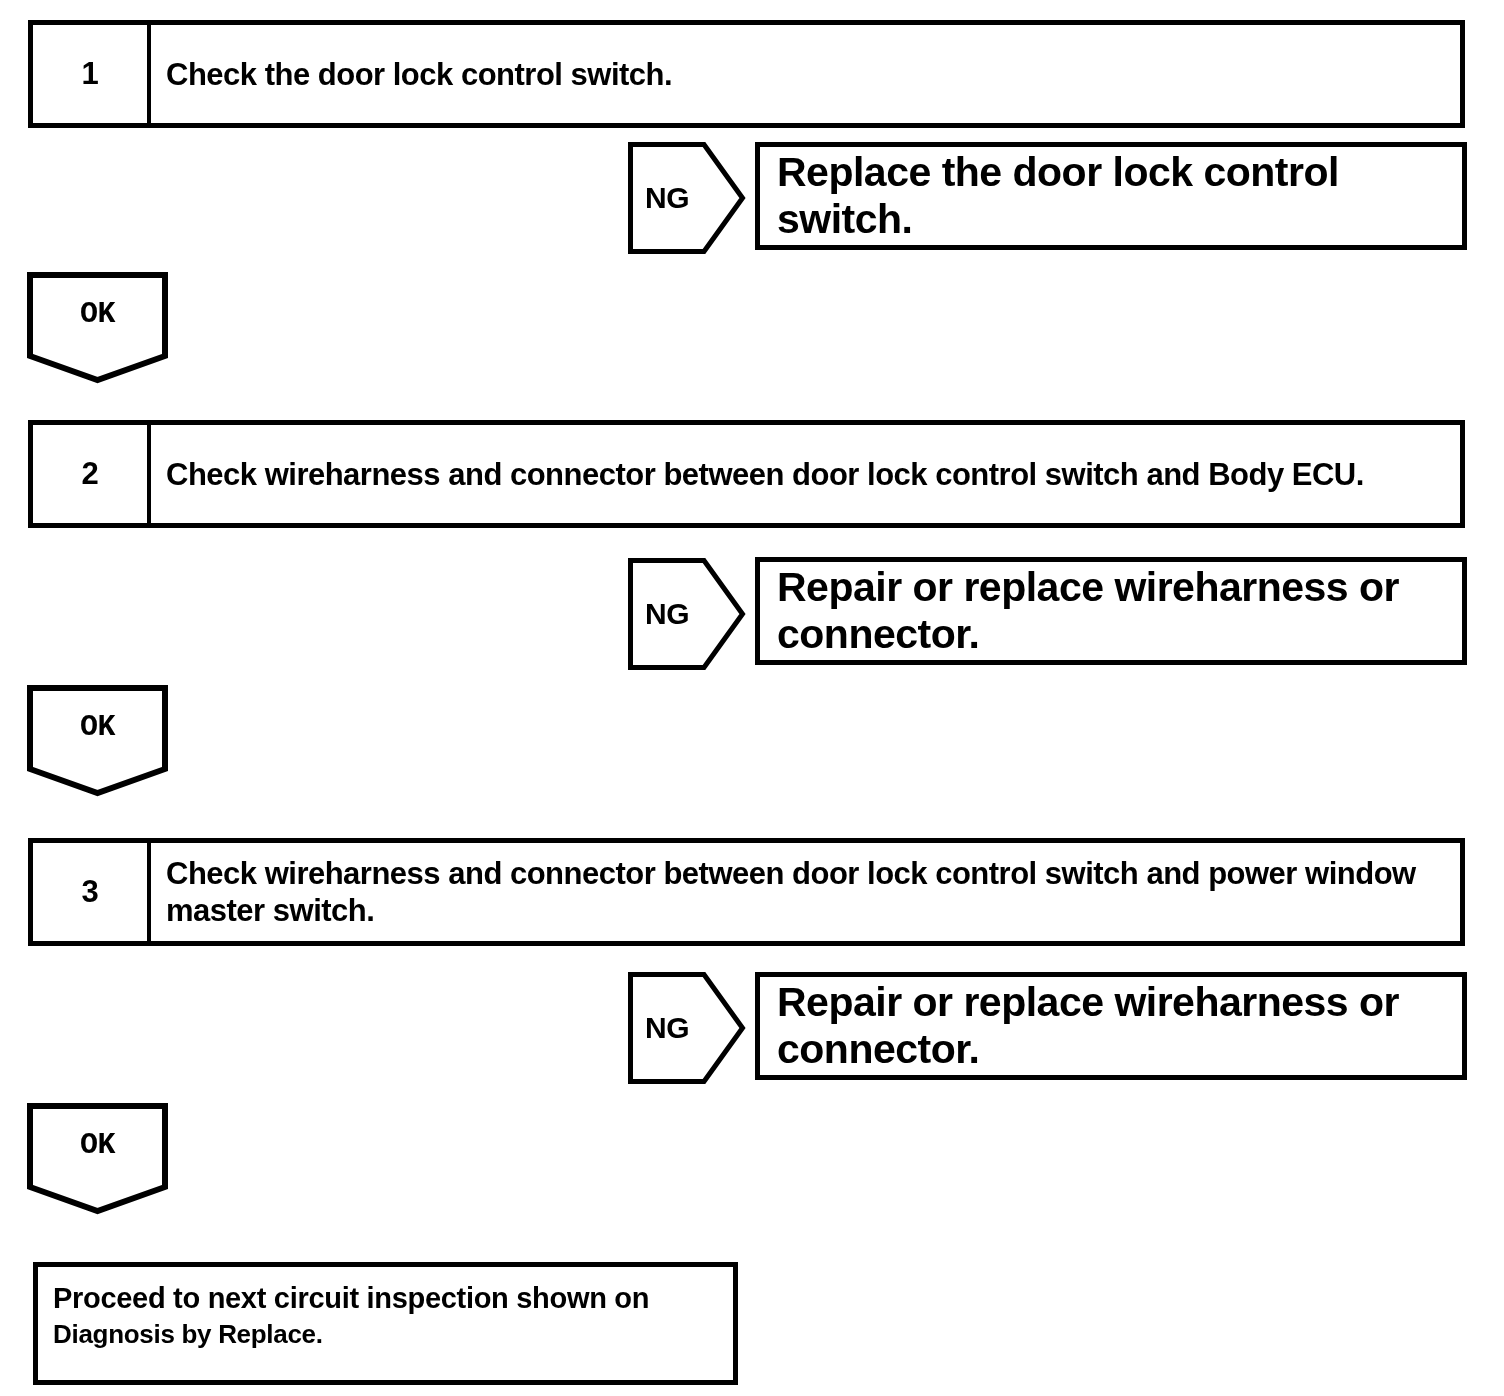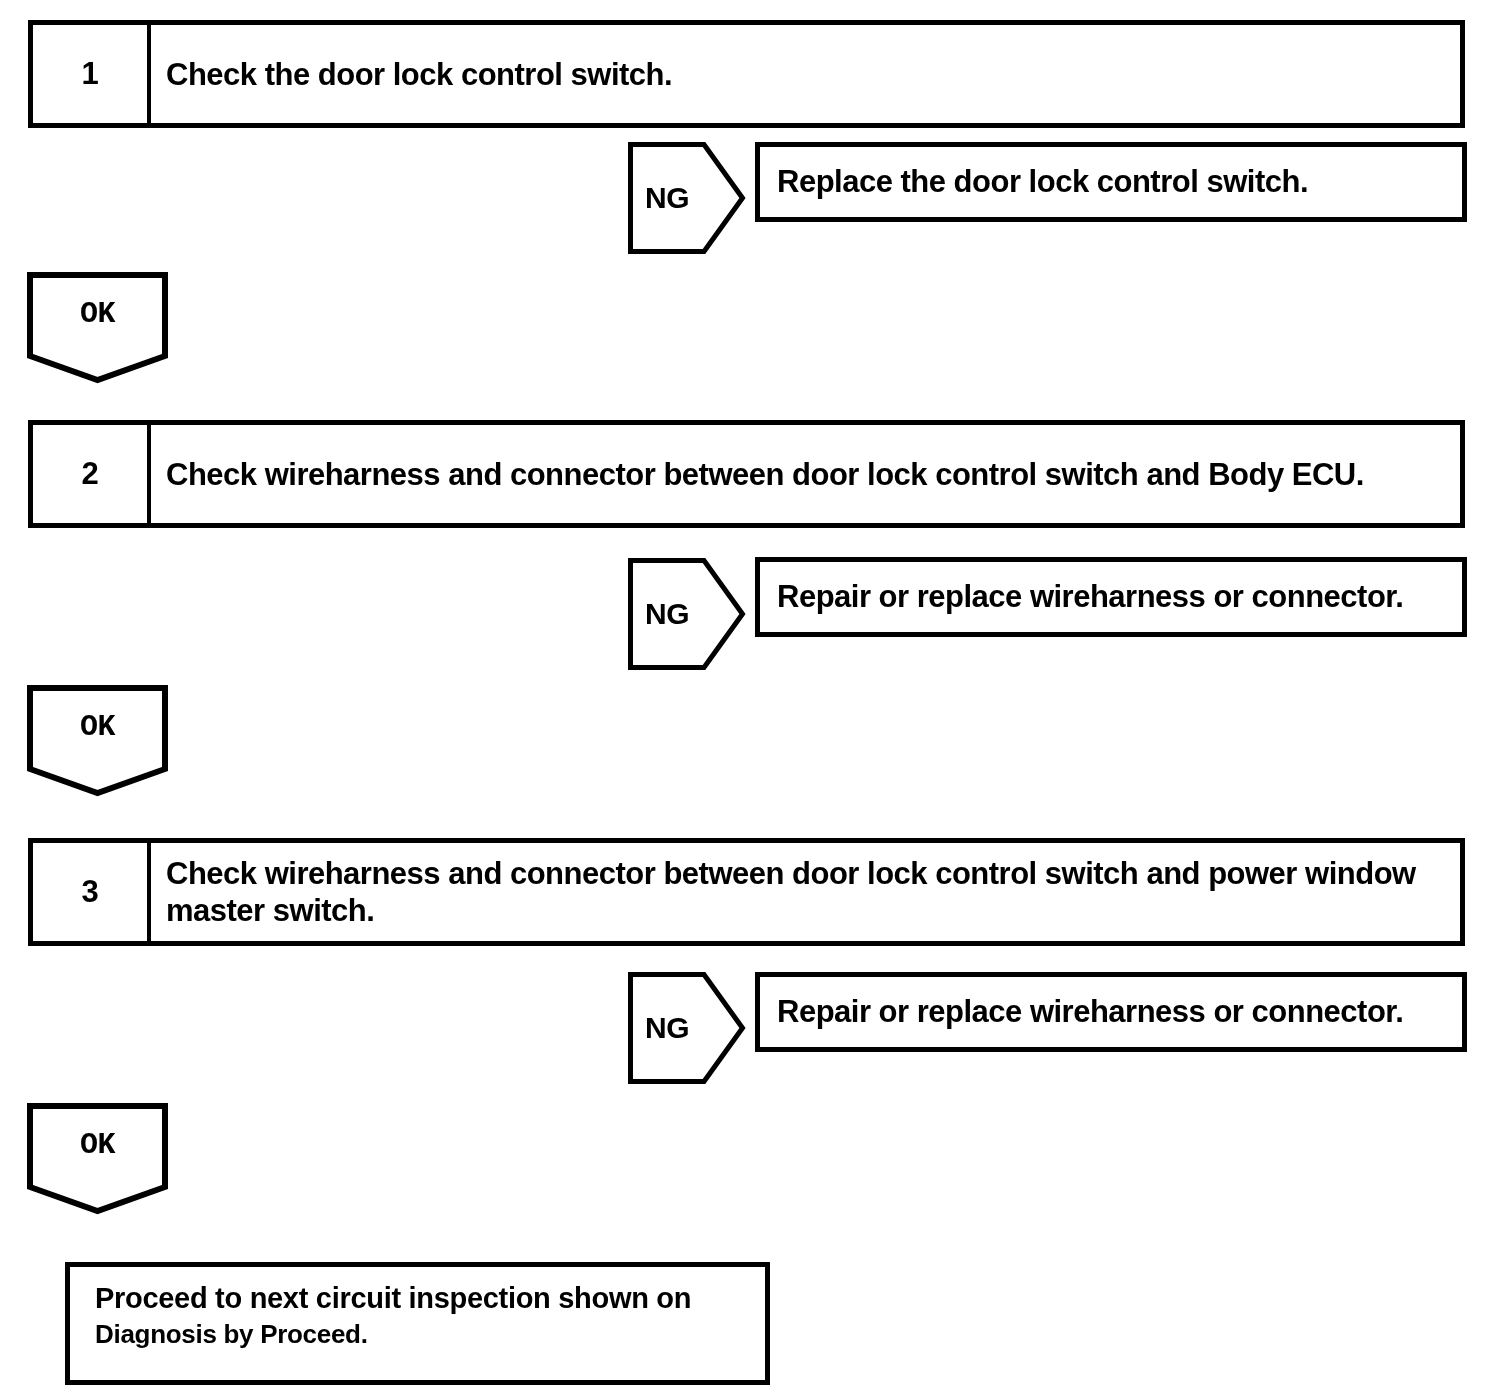--- a/index.html
+++ b/index.html
@@ -69,28 +69,28 @@
     justify-content: center;
     font-size: 30px;
     font-weight: bold;
     letter-spacing: -0.5px;
     text-align: right;
   }
   .action-box {
     position: absolute;
     left: 755px;
     width: 712px;
-    height: 80px;
+    height: 108px;
     border: 5px solid #000;
     box-sizing: border-box;
     display: flex;
     align-items: center;
     padding-left: 17px;
     padding-right: 10px;
-    font-size: 31px;
+    font-size: 41px;
     font-weight: bold;
     letter-spacing: -0.5px;
     background: #fff;
   }
 
   
   .ok-shape {
     position: absolute;
     left: 27px;
     width: 141px;
@@ -114,23 +114,22 @@
 
   
   .final-box {
     position: absolute;
     left: 33px;
     top: 1262px;
     width: 705px;
     height: 123px;
     border: 5px solid #000;
     box-sizing: border-box;
-    padding: 13px 18px 0 25px;
+    padding: 13px 18px 0 15px;
     background: #fff;
-    margin-left: 32px;
   }
   .final-line1 {
     font-size: 29px;
     font-weight: bold;
     letter-spacing: -0.3px;
     line-height: 36px;
   }
   .final-line2 {
     font-size: 26px;
     font-weight: bold;
@@ -199,16 +198,16 @@
 
   <div class="ok-shape" style="top:1103px;">
     <svg viewBox="0 0 141 112" preserveAspectRatio="none">
       <polygon points="3,3 138,3 138,84 70.5,108 3,84" fill="#ffffff" stroke="#000000" stroke-width="6"></polygon>
     </svg>
     <span class="ok-label">OK</span>
   </div>
 
   <div class="final-box">
     <div class="final-line1">Proceed to next circuit inspection shown on</div>
-    <div class="final-line2">Diagnosis by Proceed.</div>
+    <div class="final-line2">Diagnosis by Replace.</div>
   </div>
 
 </div>
 
 </body></html>

